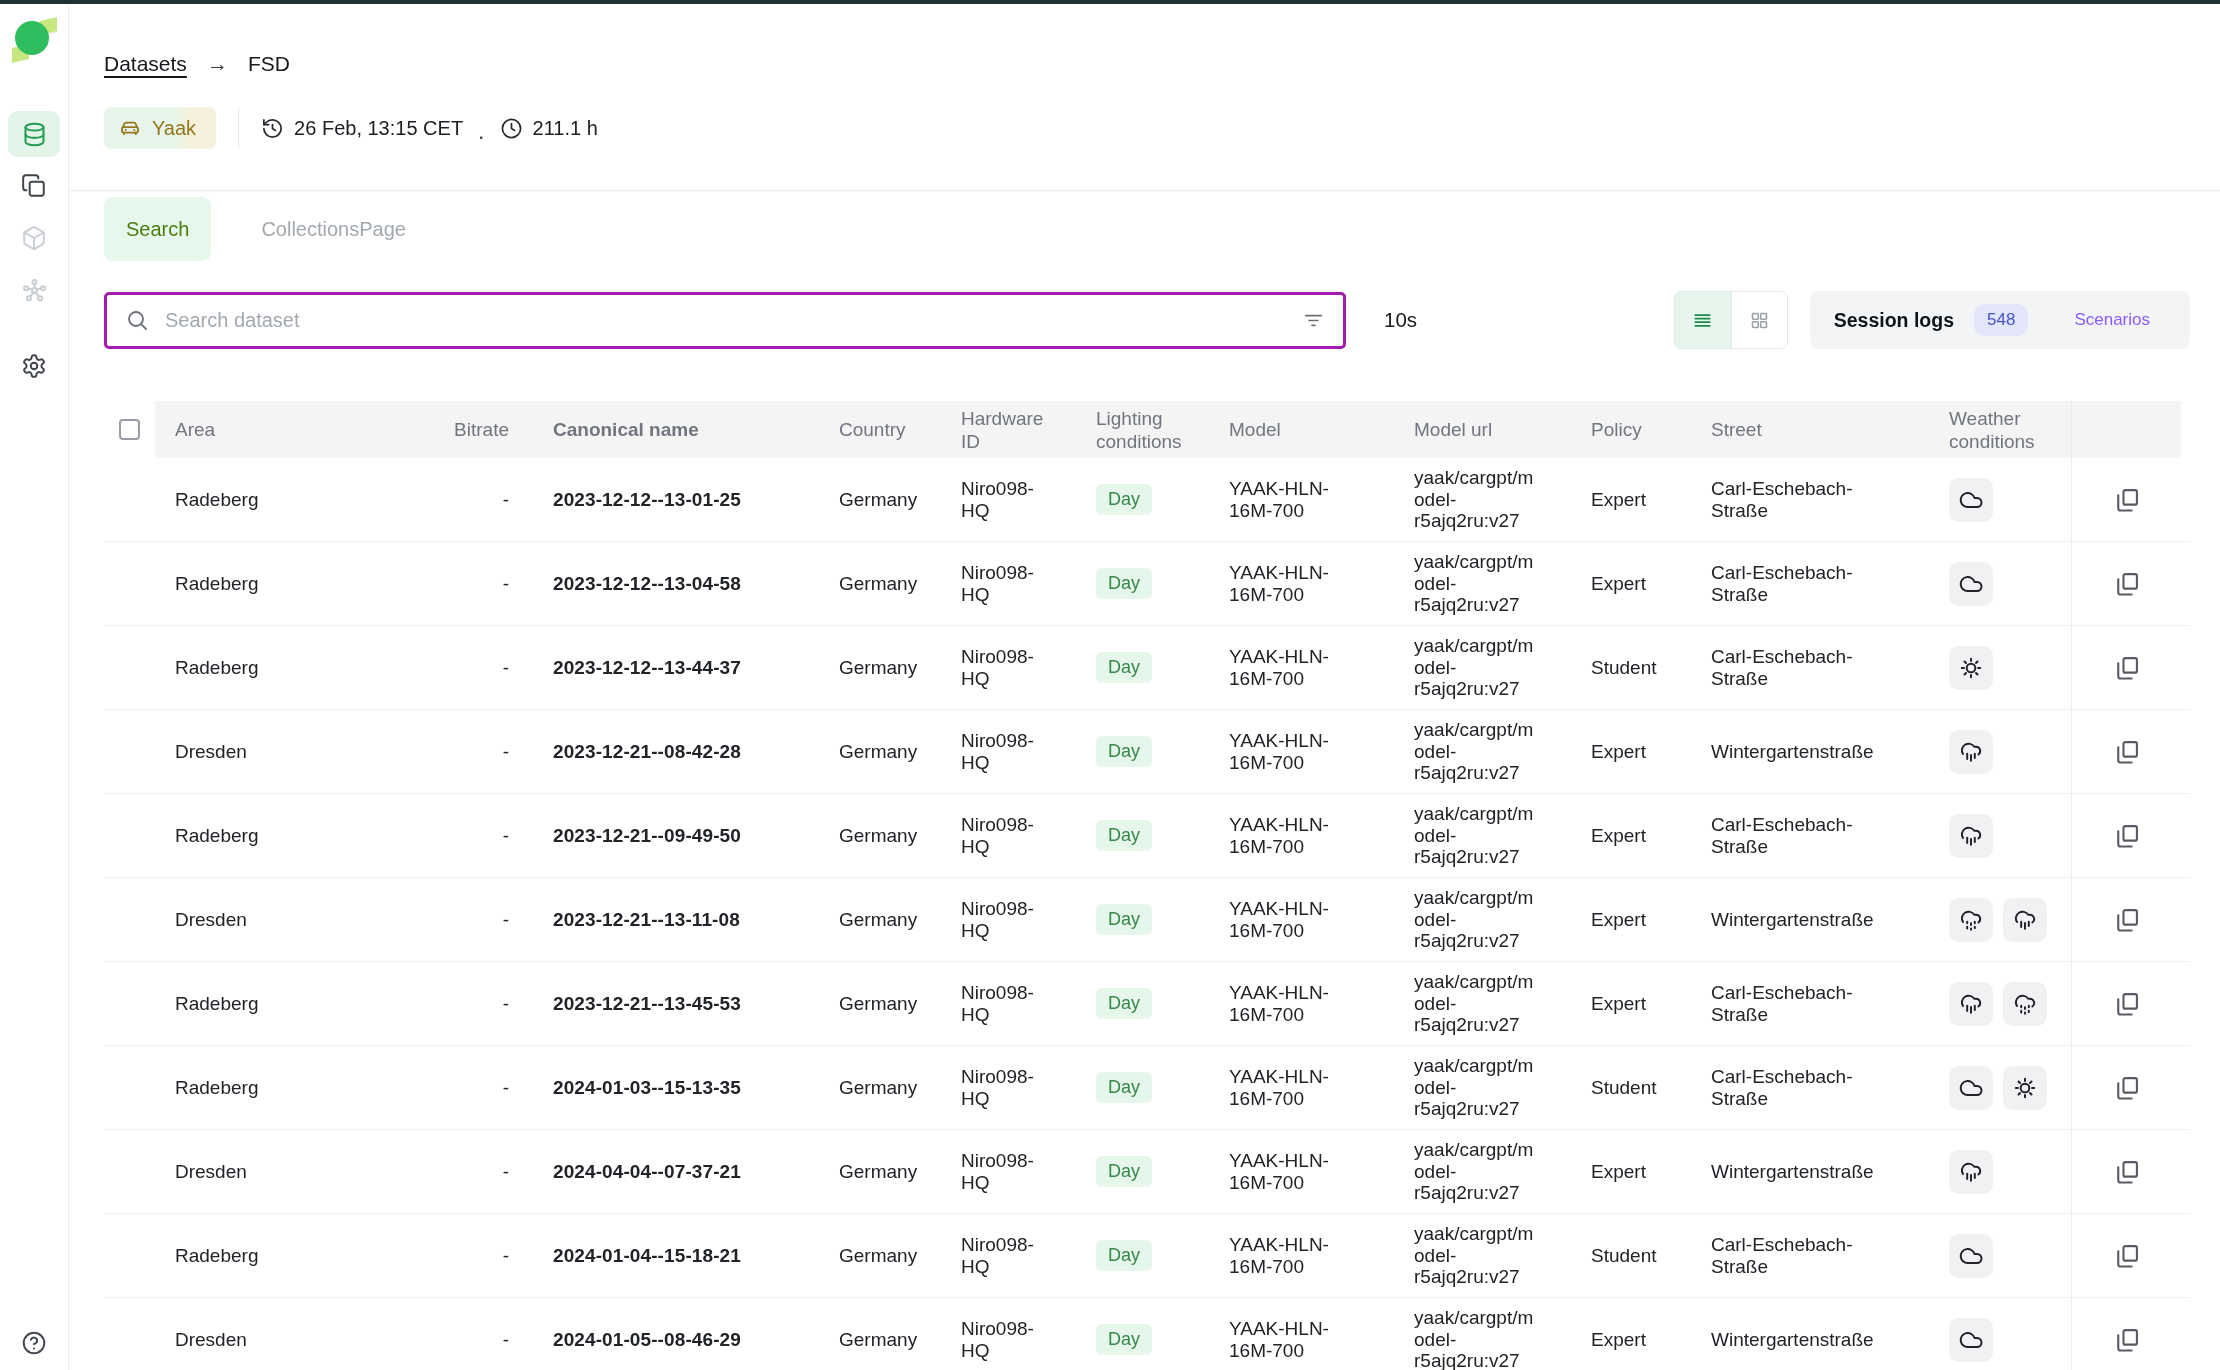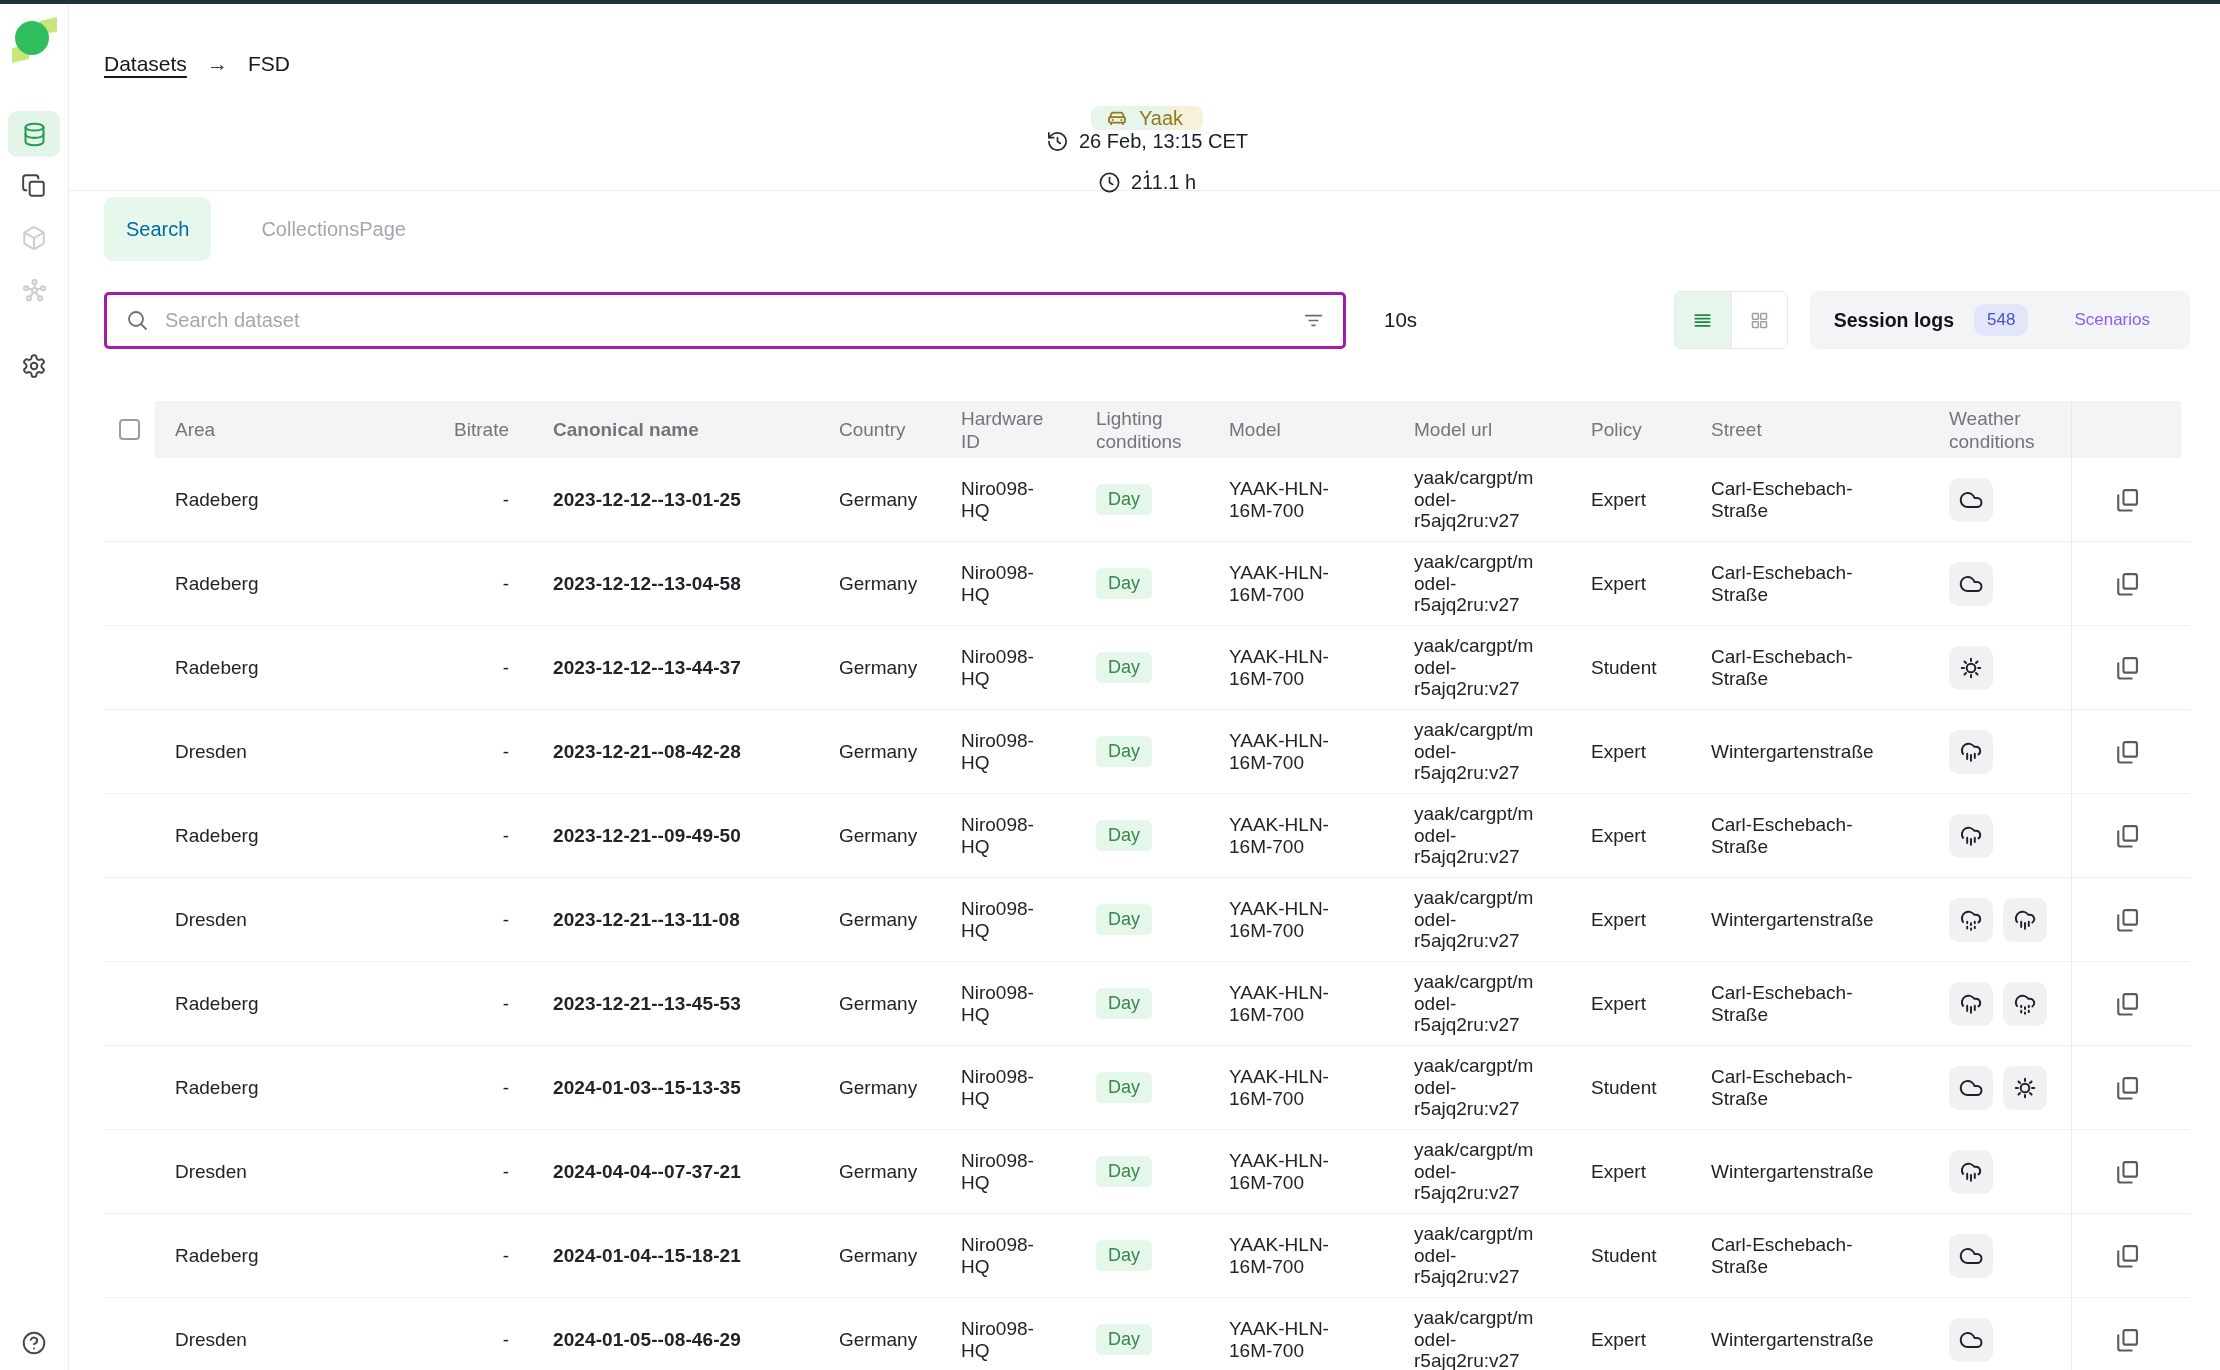--- a/index.html
+++ b/index.html
@@ -25,33 +25,33 @@
   .nav-item.dim { color:#c9ced4; }
   .nav-item.gap-top { margin-top:24px; }
   .sb-help { position:absolute; bottom:14px; left:0; width:68px; display:flex; justify-content:center; color:#43484f; }
   .ic { display:block; fill:none; stroke:currentColor; stroke-width:1.8; stroke-linecap:round; stroke-linejoin:round; }
 
   
   .main { flex:1; padding:0 30px 0 35px; overflow:hidden; }
   .breadcrumb { margin-top:48px; display:flex; align-items:center; font-size:21px; color:#15181c; }
   .crumb-root { text-decoration:underline; text-underline-offset:5px; text-decoration-thickness:1.5px; cursor:pointer; }
   .crumb-arrow { margin:0 20px; font-size:21px; color:#383d43; }
-  .meta-row { margin-top:30px; height:44px; display:flex; align-items:center;flex-direction:column; }
+  .meta-row { margin-top:30px; height:44px; display:flex; align-items:center; }
   .vehicle-chip { height:42px; display:flex; align-items:center; padding:0 20px 0 14px; border-radius:8px;
     background:linear-gradient(90deg,#e7f5ea 0%, #e7f5ea 62%, #f6f0dc 78%, #f6f0dc 100%);
     color:#93781c; font-size:20px; }
   .vehicle-chip .ic { margin-right:10px; }
   .meta-div { width:1px; height:38px; background:#e3e4e7; margin:0 22px; }
   .meta-item { display:flex; align-items:center; font-size:20px; color:#1b1e22;text-align:center; }
   .meta-item .ic { margin-right:10px; color:#26292e; }
   .meta-dot { margin:0 16px; transform:translateY(6px); color:#3a3f45; font-weight:bold; }
   .section-line { margin:40px -30px 0 -35px; border-top:1px solid #ededef; }
   .tabs { margin-top:6px; display:flex; align-items:center; }
   .tab { height:64px; line-height:64px; font-size:20px; border-radius:9px; padding:0 22px; cursor:pointer; }
-  .tab.active { background:#e6f7ec; color:#0369a1; }
+  .tab.active { background:#e6f7ec; color:#4d7c0f; }
   .tab.inactive { color:#a2a8ae; margin-left:28px; }
 
   
   .controls { margin-top:30px; height:58px; display:flex; align-items:center; }
   .searchbox { width:1242px; height:57px; border:3px solid #a21caf; border-radius:5px; display:flex; align-items:center; padding:0 18px; background:#fff; }
   .searchbox .mag { color:#6b7077; margin-right:14px; }
   .searchbox input { flex:1; border:none; outline:none; font-size:20px; font-family:inherit; color:#1d2025; background:transparent; }
   .searchbox input::placeholder { color:#a2a8af; }
   .searchbox .filter { color:#6a6f76; cursor:pointer; }
   .interval { margin-left:38px; font-size:20.5px; color:#17191c; }

